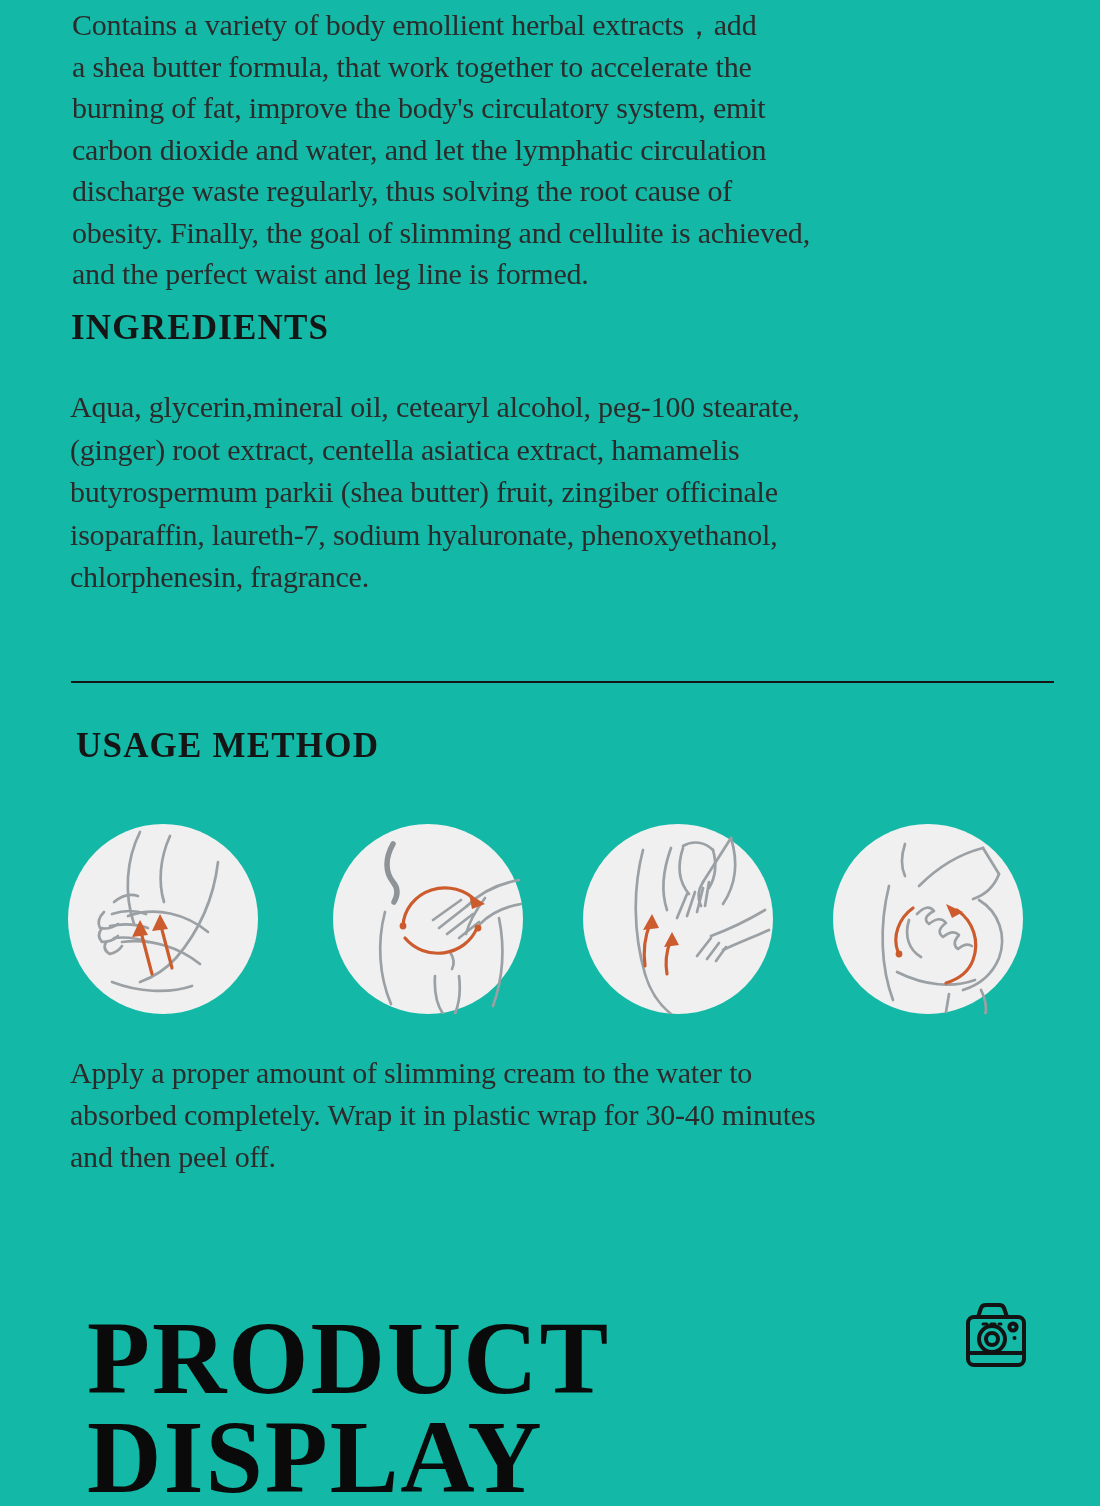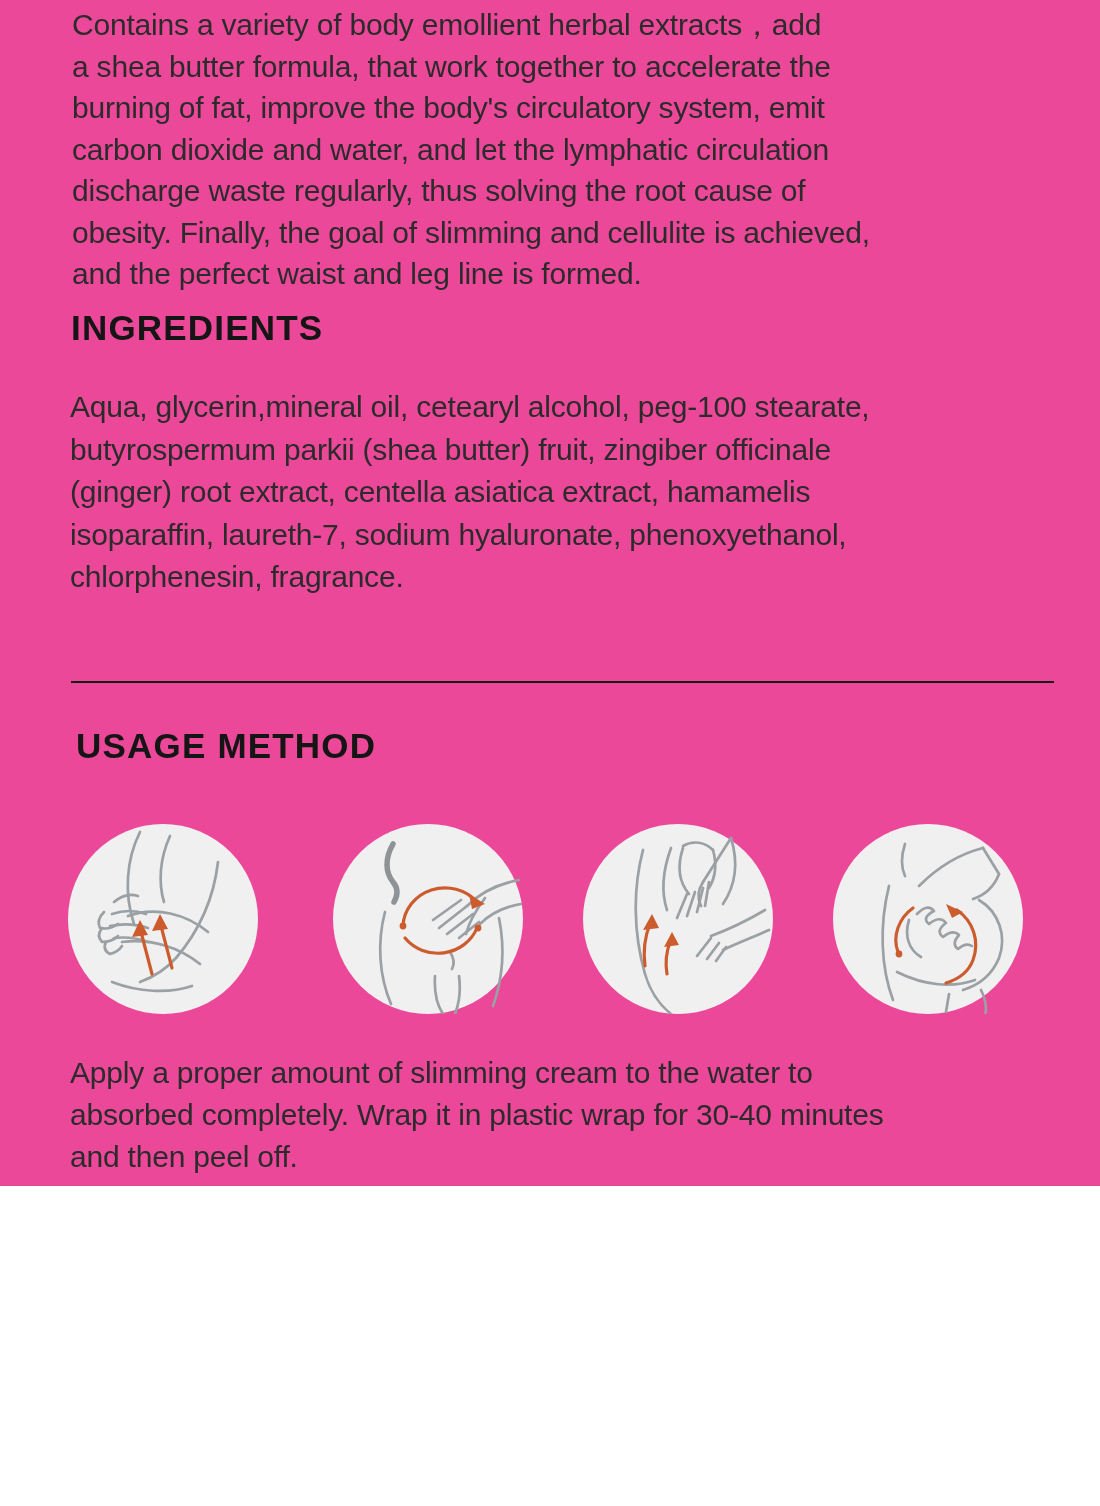--- a/index.html
+++ b/index.html
@@ -1,18 +1,18 @@
 <!DOCTYPE html>
 <html><head>
 <meta charset="utf-8">
 <style>
   html,body{margin:0;padding:0;background:#ffffff;}
   .page{
-    position:relative;width:1100px;height:1186px;background:#ec4899;
-    font-family:Liberation Sans, sans-serif;color:#2d2d2d;overflow:hidden;
+    position:relative;width:1100px;height:1506px;background:#14b8a6;
+    font-family:Liberation Serif, serif;color:#2d2d2d;overflow:hidden;
   }
   .blk{position:absolute;}
   .para p{margin:0;font-size:30px;line-height:41.5px;letter-spacing:-0.2px;color:#2b2b2b;white-space:nowrap;}
   .intro{top:4px;left:72px;}
   h2{margin:0;font-size:35px;font-weight:700;color:#151515;letter-spacing:1.2px;}
   .ing-head{top:308px;left:71px;}
   .ing{top:386px;left:70px;}
   .ing p{line-height:42.6px;}
   .divider{top:681px;left:71px;width:983px;height:2px;background:#161616;}
   .usage-head{top:726px;left:76px;}
@@ -41,22 +41,22 @@
     <p>burning of fat, improve the body's circulatory system, emit</p>
     <p>carbon dioxide and water, and let the lymphatic circulation</p>
     <p>discharge waste regularly, thus solving the root cause of</p>
     <p>obesity. Finally, the goal of slimming and cellulite is achieved,</p>
     <p>and the perfect waist and leg line is formed.</p>
   </section>
 
   <h2 class="blk ing-head">INGREDIENTS</h2>
   <section class="blk para ing">
     <p>Aqua, glycerin,mineral oil, cetearyl alcohol, peg-100 stearate,</p>
+    <p>(ginger) root extract, centella asiatica extract, hamamelis</p>
     <p>butyrospermum parkii (shea butter) fruit, zingiber officinale</p>
-    <p>(ginger) root extract, centella asiatica extract, hamamelis</p>
     <p>isoparaffin, laureth-7, sodium hyaluronate, phenoxyethanol,</p>
     <p>chlorphenesin, fragrance.</p>
   </section>
 
   <div class="blk divider"></div>
 
   <h2 class="blk usage-head">USAGE METHOD</h2>
 
   <div class="blk circ c1">
     <svg viewBox="0 0 190 190">

